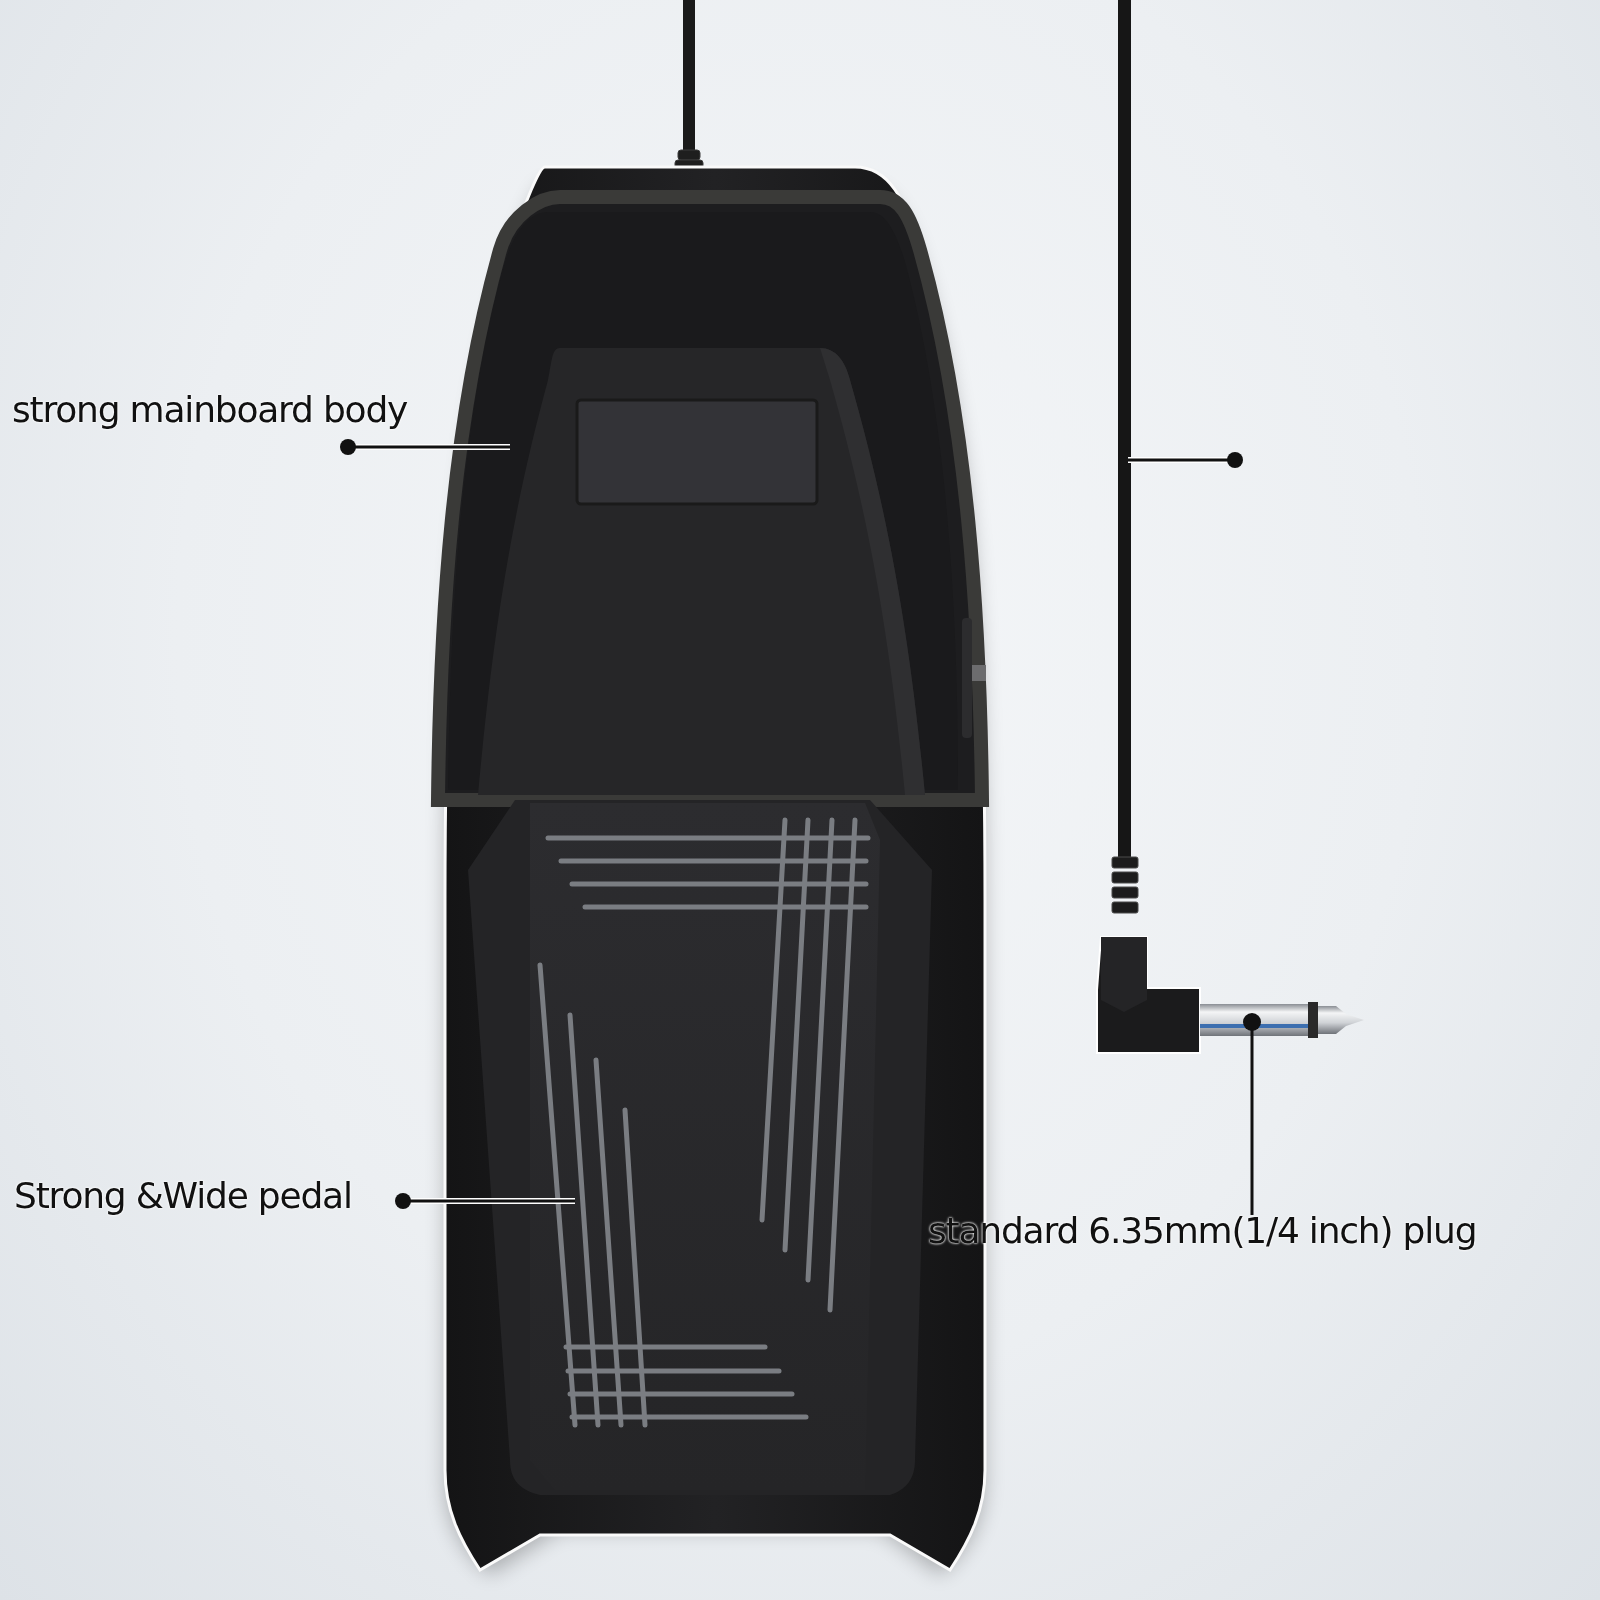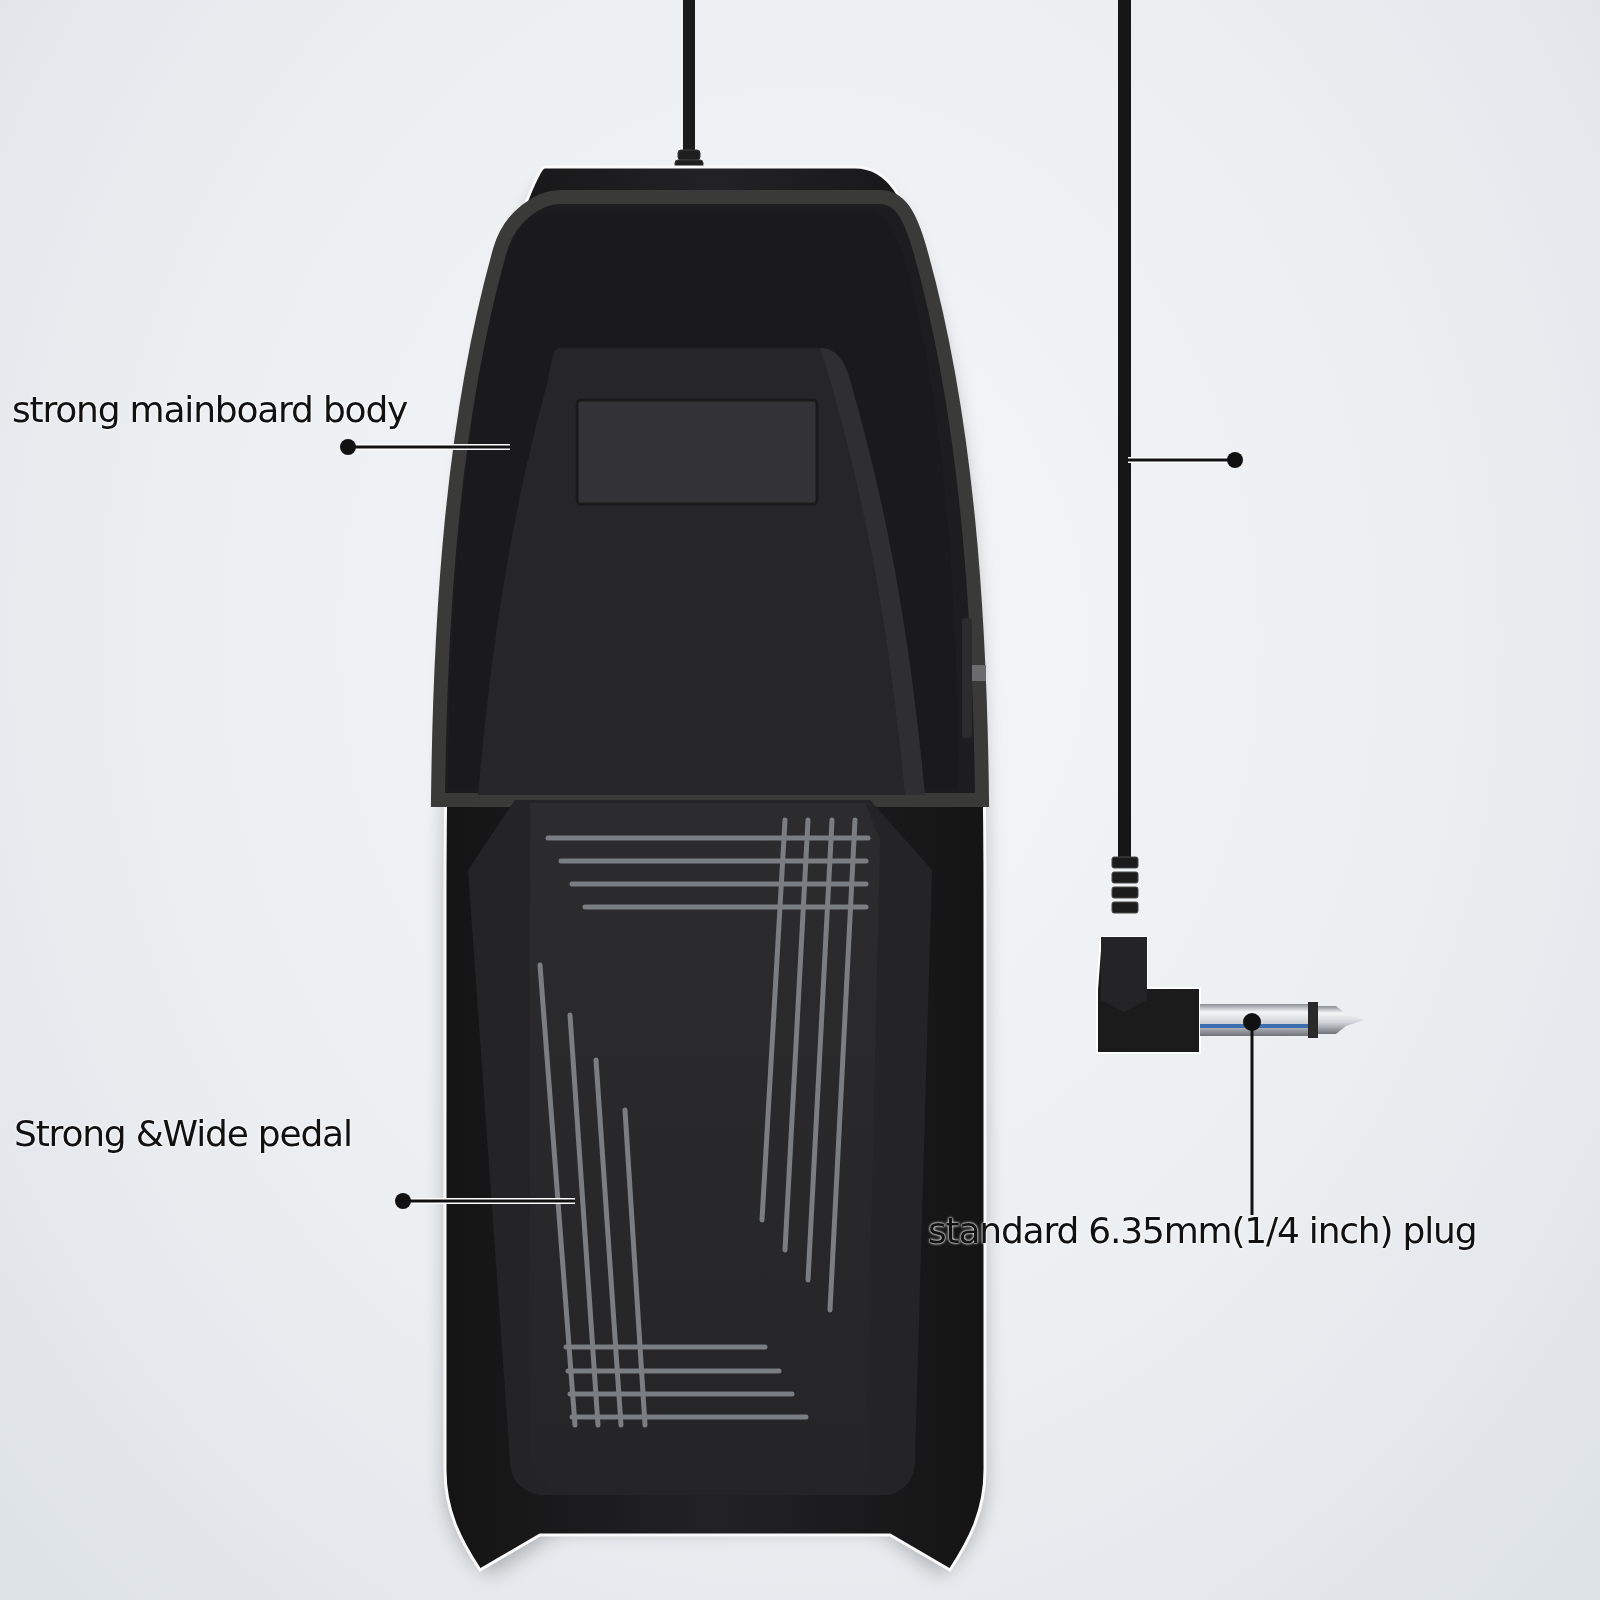--- a/index.html
+++ b/index.html
@@ -10,21 +10,21 @@
   }
   .stage { position:absolute; left:0; top:0; width:1600px; height:1600px; }
   .callout-text {
     position:absolute; color:#111; font-size:36px; letter-spacing:-1.2px;
     white-space:nowrap; line-height:1;
     font-family: "DejaVu Sans", sans-serif;
     text-shadow: 0 0 2px #fff, 0 0 3px #fff;
   }
   #lbl-body  { left:12px;  top:392px;text-align:right; }
   #lbl-cable { left:1146px; top:489px; }
-  #lbl-pedal { left:14px;  top:1116px; }
+  #lbl-pedal { left:14px;  top:1178px; }
   #lbl-plug  { left:928px; top:1213px; }
 </style>
 </head>
 <body>
 
 <div class="stage">
 
   <svg width="1600" height="1600" viewBox="0 0 1600 1600" style="position:absolute;left:0;top:0">
     <defs>
       <linearGradient id="bodyGrad" x1="0" y1="0" x2="1" y2="0">

